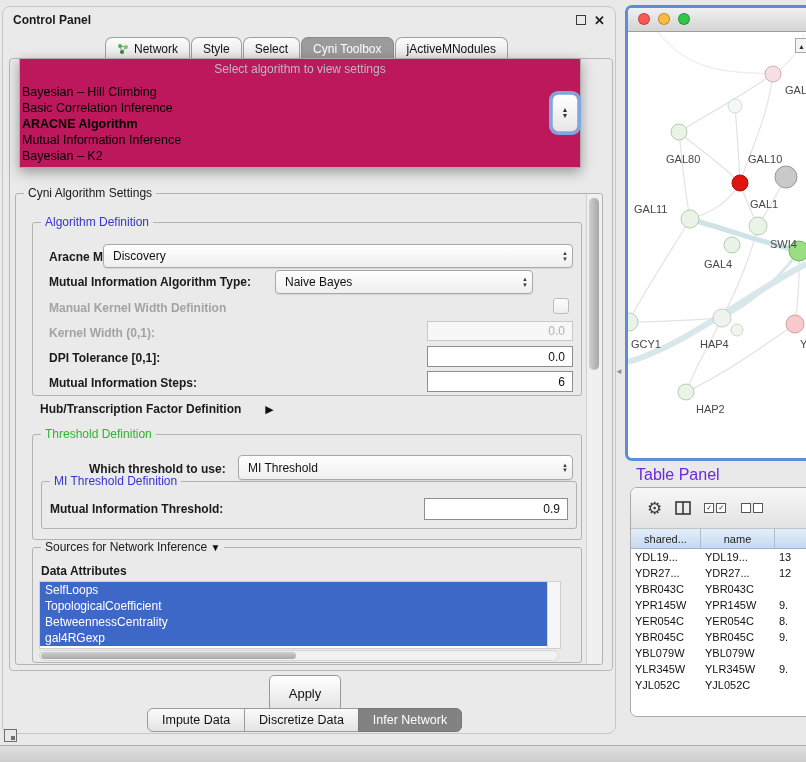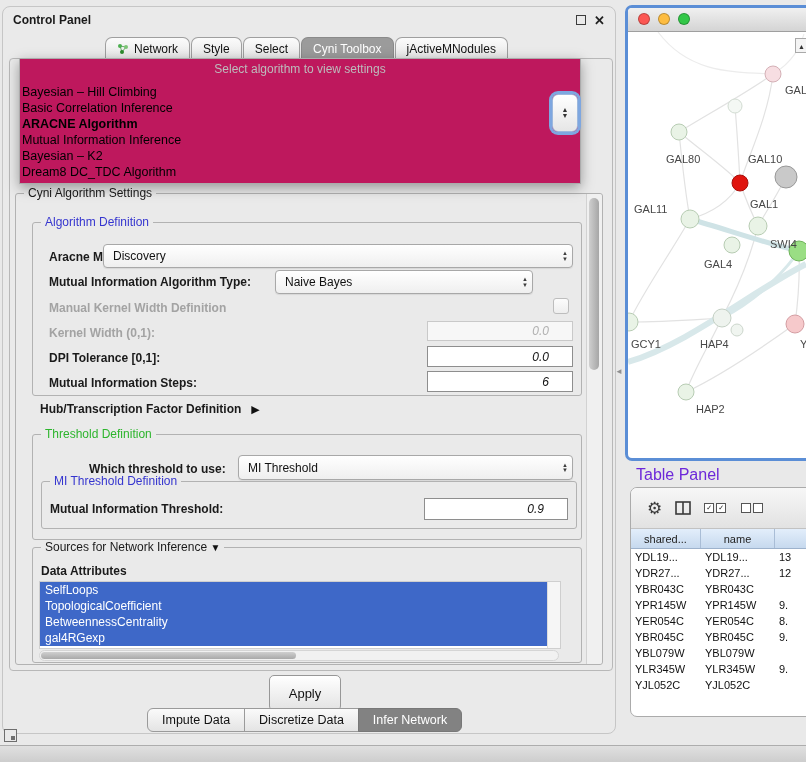--- a/index.html
+++ b/index.html
@@ -55,27 +55,27 @@
   .flabel.disabled{color:#a3a3a3;}
 
   .combo{position:absolute;background:linear-gradient(#ffffff,#efefef);border:1px solid #a8a8a8;
     border-radius:4px;font-size:12px;display:flex;align-items:center;padding:0 22px 0 9px;
     box-sizing:border-box;box-shadow:0 1px 1px rgba(0,0,0,0.08);color:#111;}
   .stepper{position:absolute;right:4px;top:50%;transform:translateY(-50%);display:flex;
     flex-direction:column;align-items:center;color:#3c3c3c;}
   .stepper i{font-style:normal;font-size:6px;line-height:5.5px;}
 
   .tfield{position:absolute;background:#fff;border:1px solid #8e8e8e;font-size:12px;display:flex;
-    align-items:center;justify-content:flex-end;padding-right:23px;box-sizing:border-box;color:#111;font-style:italic;}
+    align-items:center;justify-content:flex-end;padding-right:7px;box-sizing:border-box;color:#111;}
   .tfield.disabled{color:#b0b0b0;border-color:#c9c9c9;background:#f7f7f7;}
 
   .checkbox{position:absolute;width:14px;height:14px;border:1px solid #bdbdbd;border-radius:3px;
     background:linear-gradient(#fcfcfc,#eeeeee);}
 
-  .hub-row{position:absolute;display:flex;align-items:center;gap:10px;}
+  .hub-row{position:absolute;display:flex;align-items:center;gap:24px;}
   .tri-right{font-size:11px;color:#111;}
   .tri-down{font-size:10px;color:#111;}
 
   .attr-list{position:absolute;left:6px;top:33px;width:520px;height:66px;background:#fff;
     border:1px solid #cfcfcf;overflow:hidden;}
   .attr-item{height:16px;line-height:16px;font-size:12px;padding-left:5px;color:#111;}
   .attr-item.selected{background:var(--selection-blue,#3e68c8);color:#fff;width:502px;}
   .attr-scroll{position:absolute;right:0;top:0;width:12px;height:100%;background:#f6f6f6;border-left:1px solid #ddd;}
 
   .h-scroll{position:absolute;left:6px;top:102px;width:520px;height:11px;background:#f1f1f1;
@@ -176,21 +176,20 @@
   </div>
 
   <div class="algo-popup">
     <div class="popup-placeholder">Select algorithm to view settings</div>
     <div>
         <div class="popup-item">Bayesian – Hill Climbing</div>
         <div class="popup-item">Basic Correlation Inference</div>
         <div class="popup-item bold">ARACNE Algorithm</div>
         <div class="popup-item">Mutual Information Inference</div>
         <div class="popup-item">Bayesian – K2</div>
-        <div class="popup-item">Dream8 DC_TDC Algorithm</div>
       </div>
   </div>
 
   <div class="group cyni-group">
     <span class="group-title">Cyni Algorithm Settings</span>
 
     <div class="v-scroll">
       <div class="v-thumb"></div>
     </div>
 

